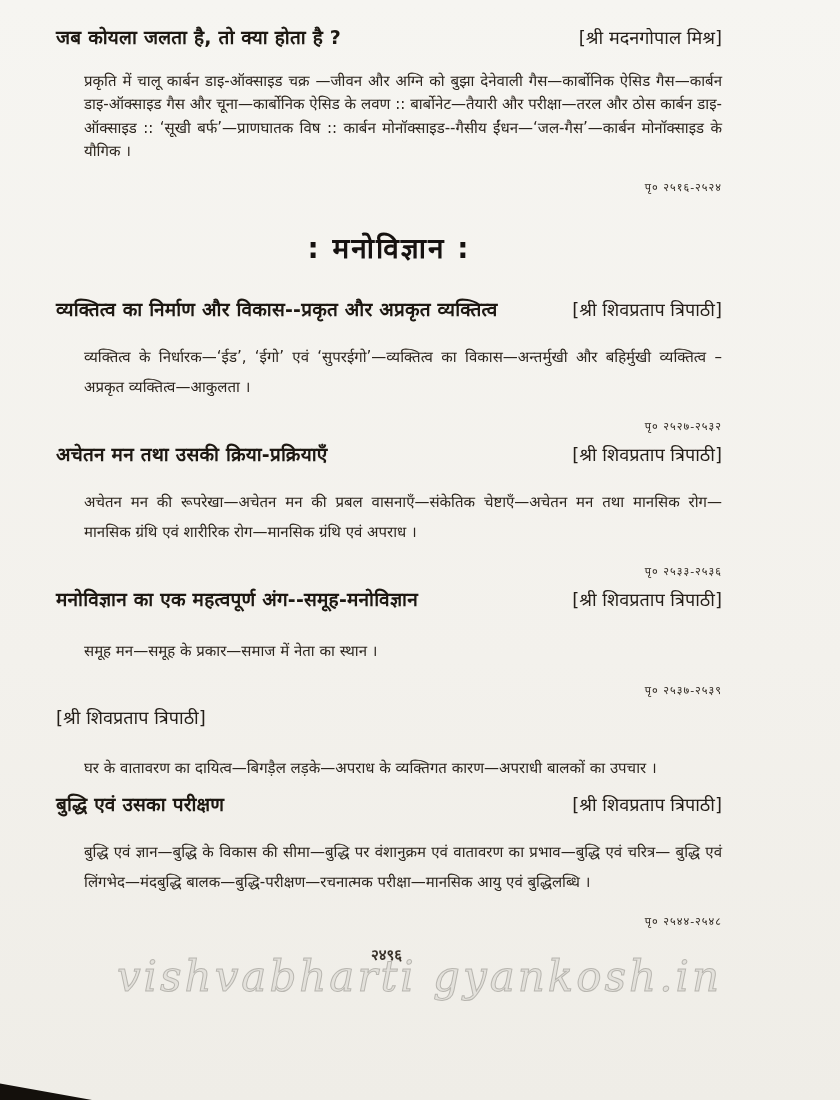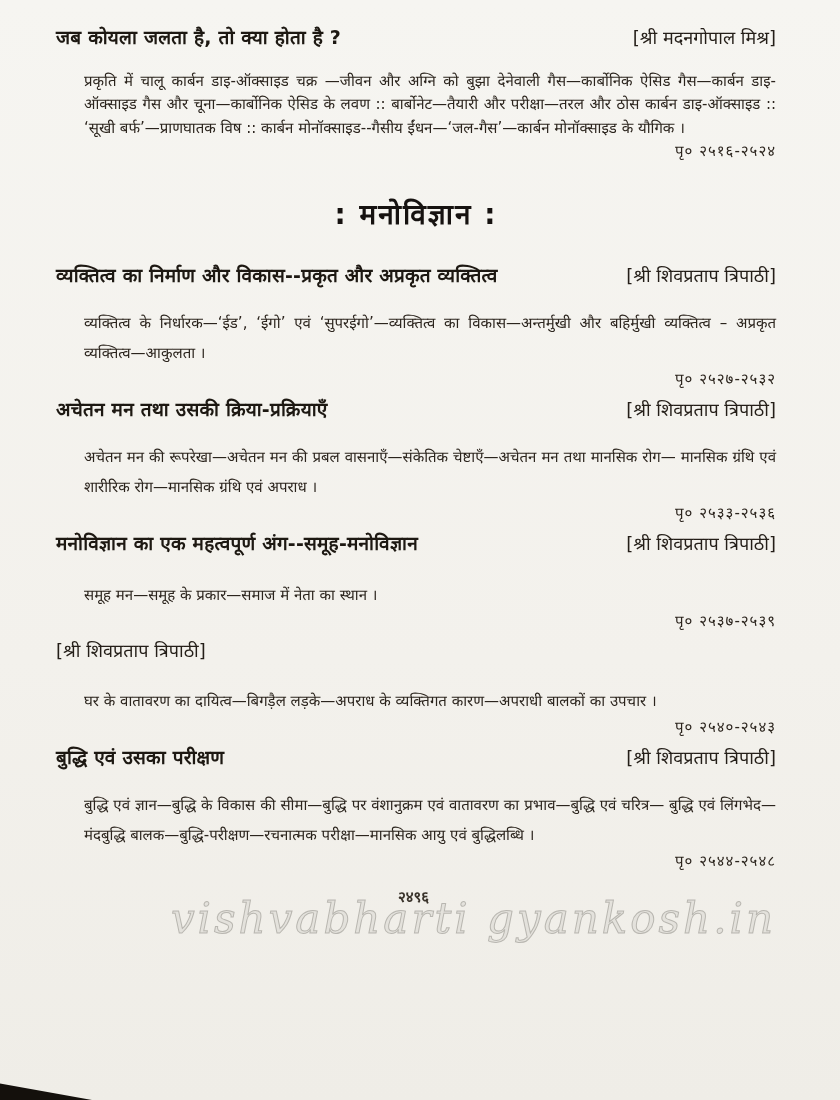--- a/index.html
+++ b/index.html
@@ -12,21 +12,21 @@
     font-family: "DejaVu Sans", sans-serif;
     background: #e9e7e2;
   }
 
   .sheet {
     position: relative;
     width: 840px;
     min-height: 1100px;
     background: linear-gradient(180deg, #f6f5f1 0%, #f3f1ec 60%, #efede7 100%);
     color: #241e18;
-    padding: 24px 64px 0 56px;
+    padding: 24px 118px 0 56px;
     overflow: hidden;
   }
 
   .entry { margin-bottom: 8px; }
 
   .entry-head {
     display: flex;
     justify-content: space-between;
     align-items: baseline;
     gap: 18px;
@@ -51,22 +51,22 @@
     font-size: 15px;
     line-height: 1.55;
     text-align: justify;
     color: #2b241d;
   }
 
   .entry-1 .summary, .entry-2 .summary, .entry-5 .summary { line-height: 2.0; }
   .entry-3 .summary, .entry-4 .summary { line-height: 2.0; margin-top: 24px; }
 
   .pages {
-    margin-top: 0;
-    font-size: 15px;
+    margin-top: 16px;
+    font-size: 11px;
     text-align: right;
     letter-spacing: 1px;
     color: #2b241d;
   }
 
   .section-heading {
     margin: 34px 0 30px;
     text-align: center;
     font-size: 28px;
     font-weight: 700;
@@ -155,21 +155,20 @@
     </div>
     <p class="summary">समूह मन—समूह के प्रकार—समाज में नेता का स्थान ।</p>
     <div class="pages">पृ० २५३७-२५३९</div>
   </section>
 
   <section class="entry entry-4">
     <div class="entry-head">
       <span class="author">[श्री शिवप्रताप त्रिपाठी]</span>
     </div>
     <p class="summary">घर के वातावरण का दायित्व—बिगड़ैल लड़के—अपराध के व्यक्तिगत कारण—अपराधी बालकों का उपचार ।</p>
-    <div class="pages">पृ० २५४०-२५४३</div>
   </section>
 
   <section class="entry entry-5">
     <div class="entry-head">
       <h2 class="title">बुद्धि एवं उसका परीक्षण</h2>
       <span class="author">[श्री शिवप्रताप त्रिपाठी]</span>
     </div>
     <p class="summary">बुद्धि एवं ज्ञान—बुद्धि के विकास की सीमा—बुद्धि पर वंशानुक्रम एवं वातावरण का प्रभाव—बुद्धि एवं चरित्र— बुद्धि एवं लिंगभेद—मंदबुद्धि बालक—बुद्धि-परीक्षण—रचनात्मक परीक्षा—मानसिक आयु एवं बुद्धिलब्धि ।</p>
     <div class="pages">पृ० २५४४-२५४८</div>
   </section>

